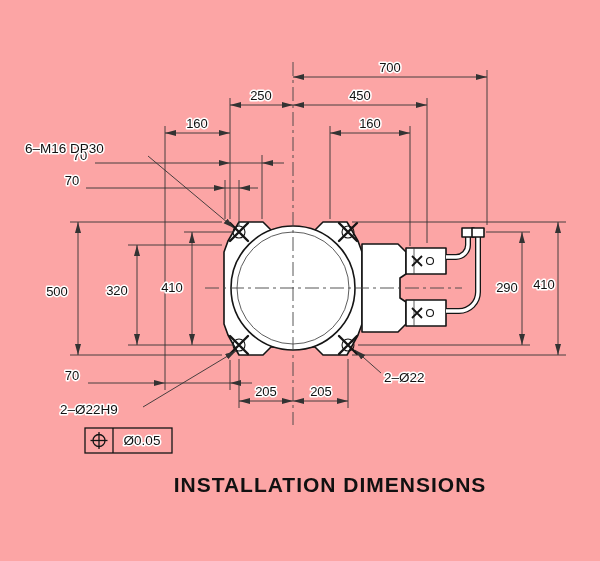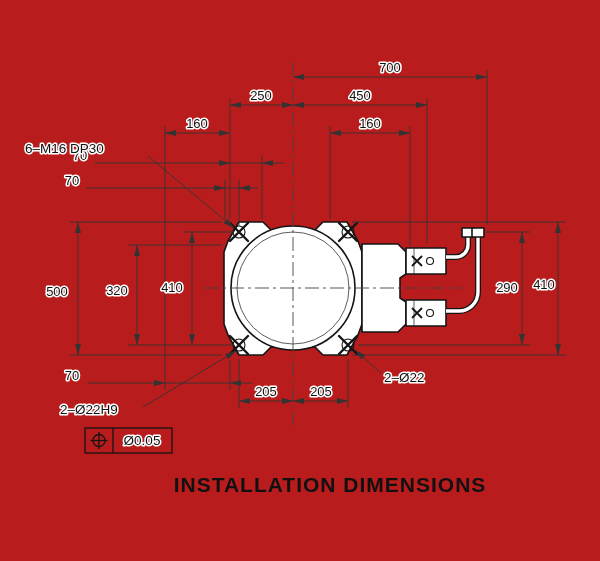--- a/index.html
+++ b/index.html
@@ -1,16 +1,16 @@
 <!DOCTYPE html>
 <html><head>
 <meta charset="utf-8">
 <style>
   html,body{margin:0;padding:0;background:#fff;}
-  .canvas{position:relative;width:600px;height:561px;background:#b91c1c;overflow:hidden;}
+  .canvas{position:relative;width:600px;height:561px;background:#fca5a5;overflow:hidden;}
   svg{display:block;}
   .part{stroke:#151515;stroke-width:1.6;fill:#ffffff;stroke-linejoin:round;}
   .part-thin{stroke:#333;stroke-width:0.8;fill:none;}
   .bolt{stroke:#151515;stroke-width:2.4;fill:none;stroke-linecap:round;}
   .boltc{stroke:#151515;stroke-width:1.1;fill:none;}
   .cl{stroke:#444;stroke-width:0.9;stroke-dasharray:14 4 3 4;fill:none;}
   .ext{stroke:#333;stroke-width:0.9;fill:none;}
   .dim{stroke:#333;stroke-width:0.9;fill:none;}
   .tube-o{stroke:#151515;stroke-width:6;fill:none;}
   .tube-i{stroke:#ffffff;stroke-width:3.4;fill:none;}

